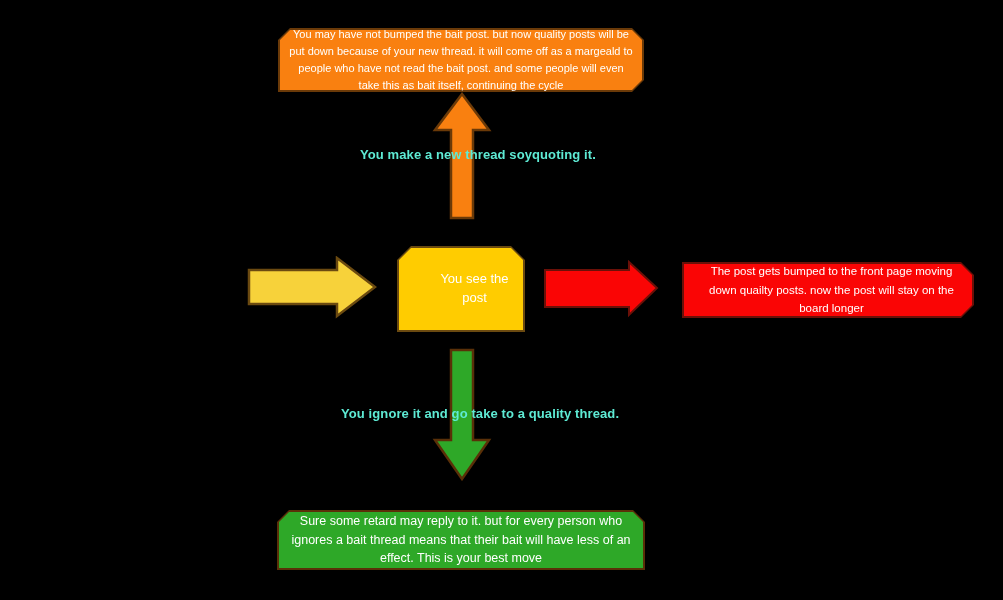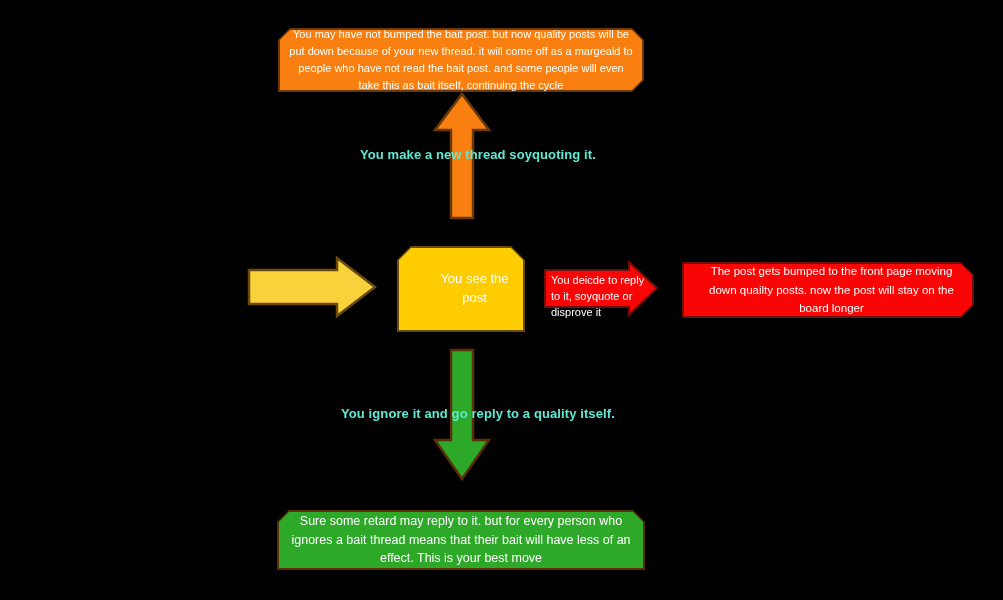--- a/index.html
+++ b/index.html
@@ -144,33 +144,32 @@
     <div class="chamfer-border"></div>
     <div class="chamfer-fill"></div>
     <span class="txt" style="position:relative;">You may have not bumped the bait post. but now quality posts will be put down because of your new thread. it will come off as a margeald to people who have not read the bait post. and some people will even take this as bait itself, continuing the cycle</span>
   </div>
 
   <div class="edge-label" id="label-newthread">You make a new thread soyquoting it.</div>
 
   <svg class="arrow-svg" id="arrow-red-right" width="116" height="58" viewBox="0 0 116 58">
     <polygon points="2,10 86,10 86,2 114,28 86,55 86,47 2,47" fill="#fa0505" stroke="#6b1008" stroke-width="2" stroke-linejoin="miter"></polygon>
   </svg>
-  <div class="arrow-text" id="arrow-red-text">You deicde to reply to it, soyquote or disprove it</div>
 
   <div class="node chamfer-wrap" id="node-red">
     <div class="chamfer-border"></div>
     <div class="chamfer-fill"></div>
     <span class="txt" style="position:relative;padding-left:17px;">The post gets bumped to the front page moving down quailty posts. now the post will stay on the board longer</span>
   </div>
 
   <svg class="arrow-svg" id="arrow-green-down" width="60" height="133" viewBox="0 0 60 133">
     <polygon points="19,2 41,2 41,92 57,92 30,131 3,92 19,92" fill="#2ea828" stroke="#5a3008" stroke-width="2.5" stroke-linejoin="miter"></polygon>
   </svg>
 
-  <div class="edge-label" id="label-ignore">You ignore it and go reply to a quality itself.</div>
+  <div class="edge-label" id="label-ignore">You ignore it and go take to a quality thread.</div>
 
   <div class="node chamfer-wrap" id="node-green">
     <div class="chamfer-border"></div>
     <div class="chamfer-fill"></div>
     <span class="txt" style="position:relative;">Sure some retard may  reply to it. but for every person who ignores a bait thread means that their bait will have less of an effect. This is your best move</span>
   </div>
 
 </div>
 
 </body></html>

